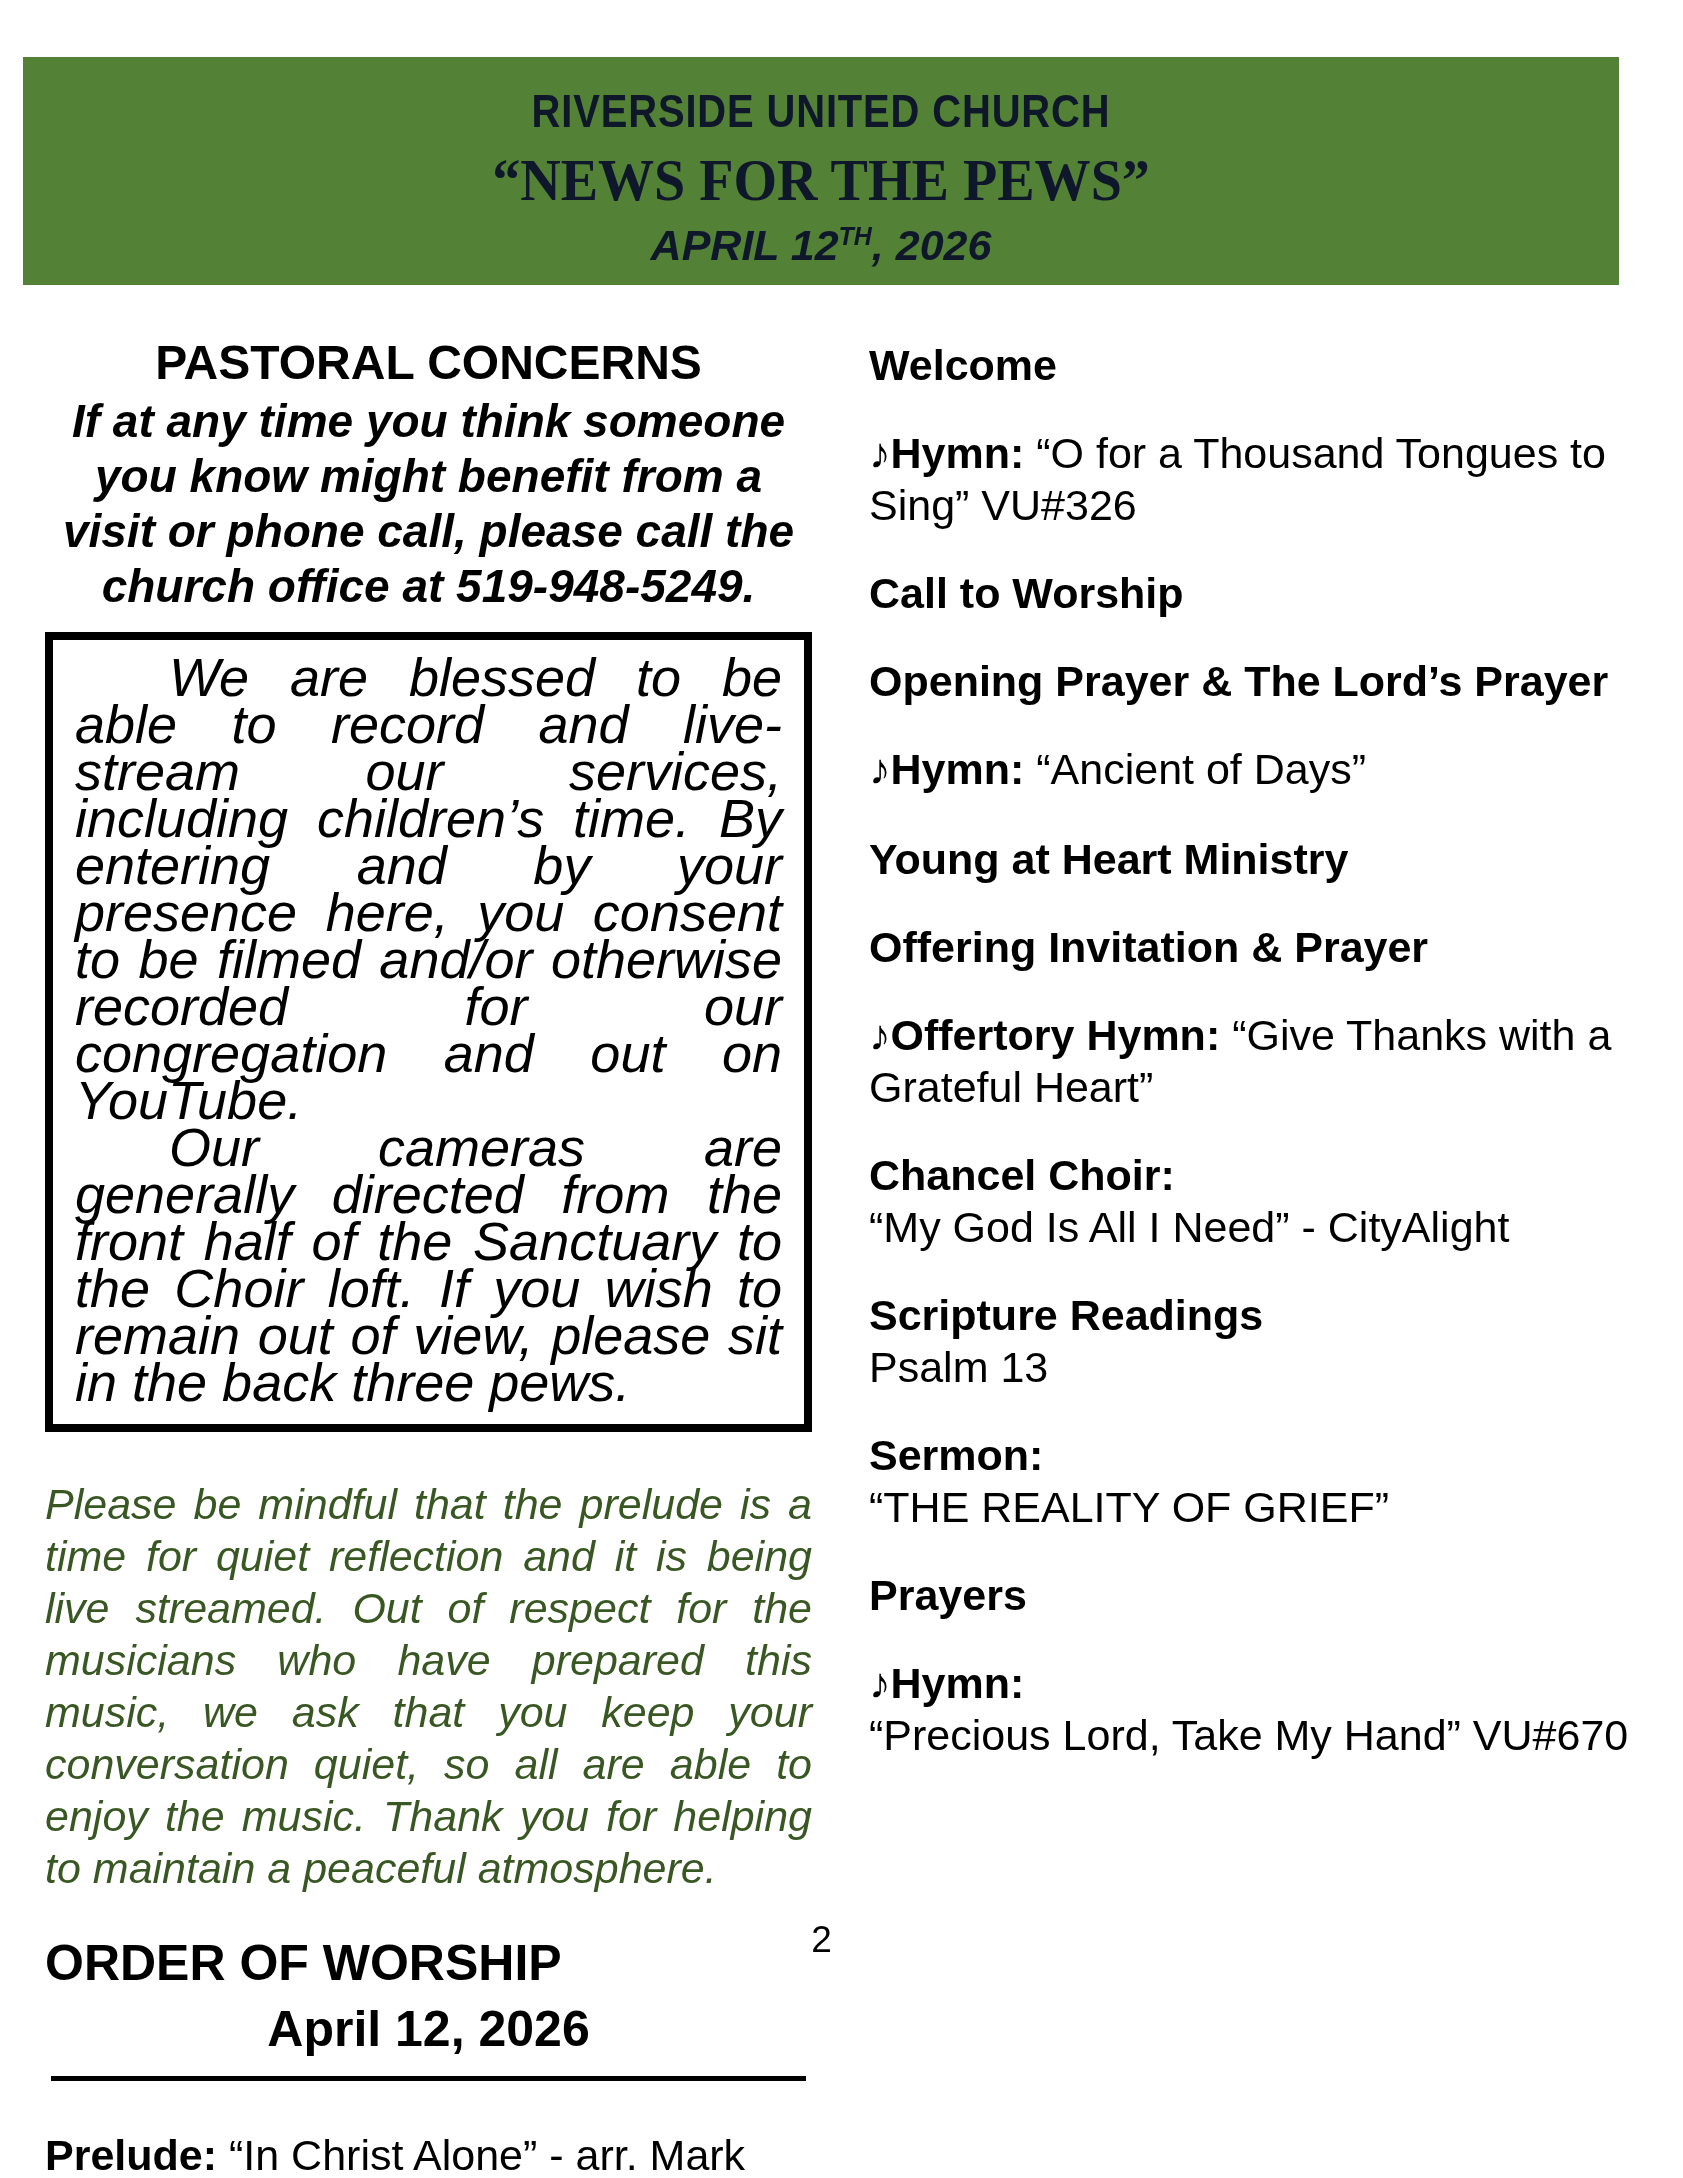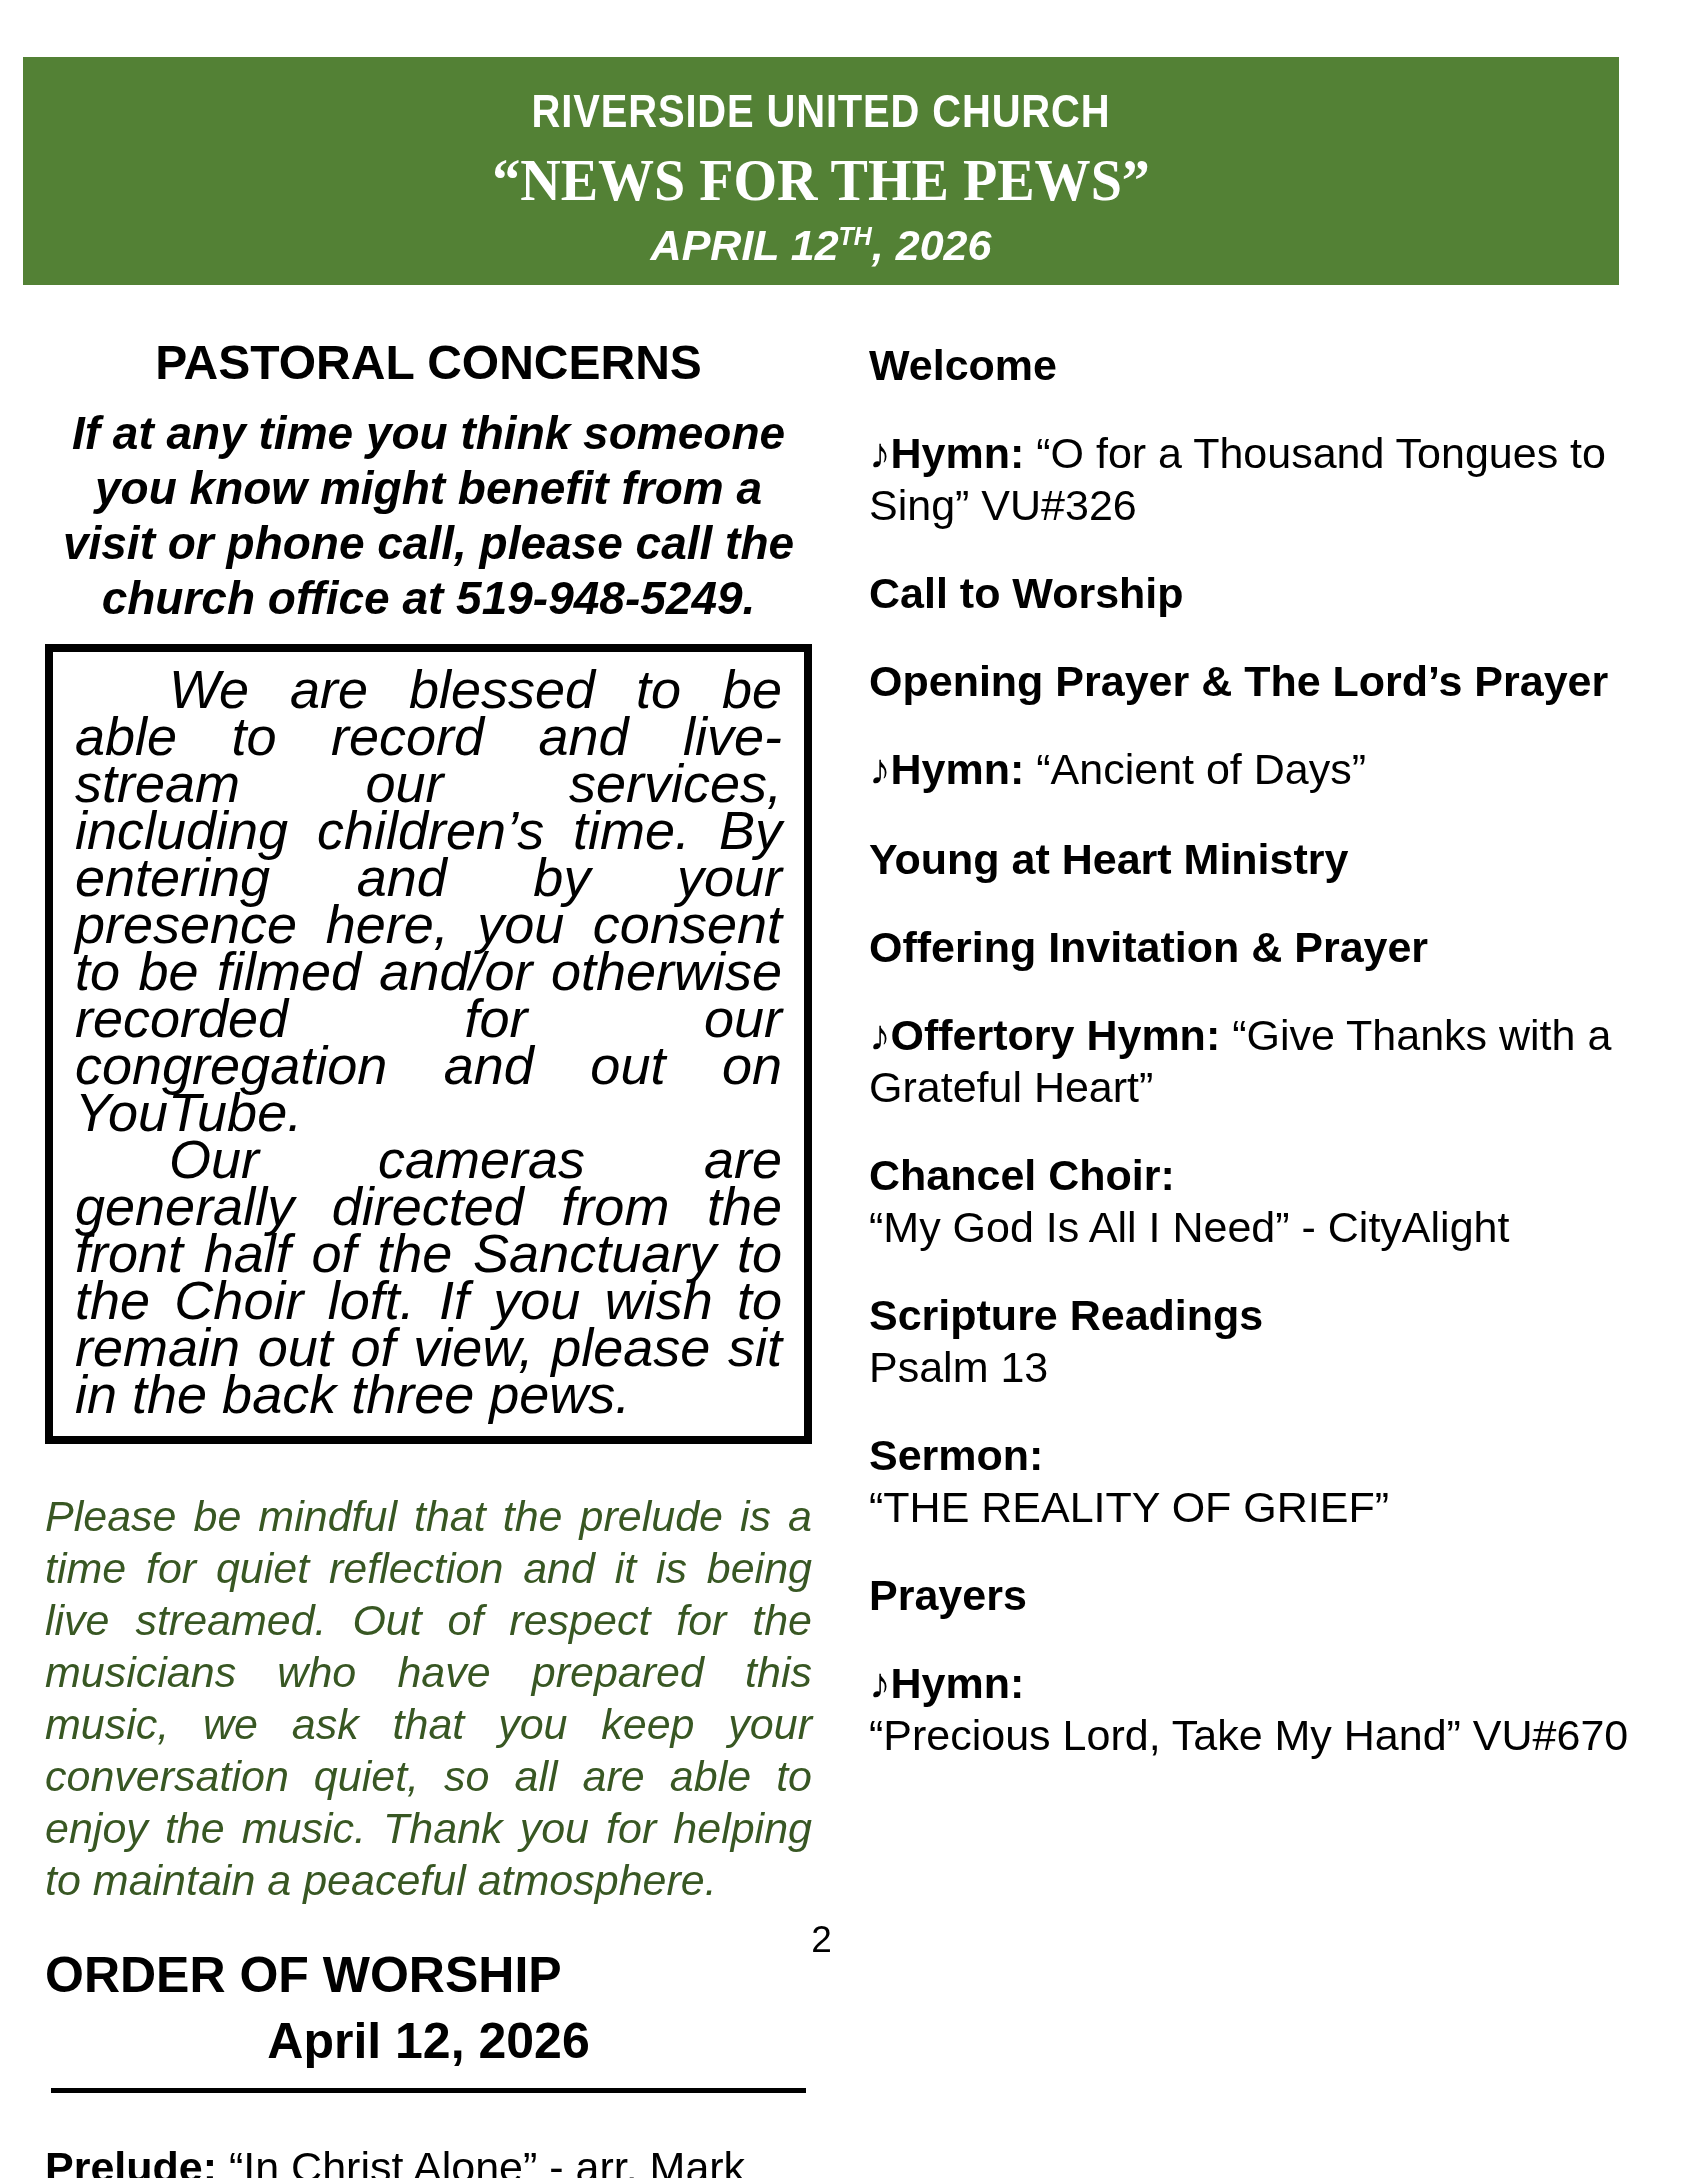--- a/index.html
+++ b/index.html
@@ -35,21 +35,21 @@
     font-size:43px;font-weight:bold;font-style:italic;
     margin-top:6px;
   }
   .banner-date sup{font-size:58%;vertical-align:super;}
   
   .columns{position:absolute;left:45px;top:327px;width:1604px;display:flex;}
   .col-left{width:767px;flex:0 0 767px;}
   .col-right{width:792px;flex:0 0 792px;margin-left:57px;padding-top:12px;}
   
   .pastoral-heading{
-    margin:8px 0 16px;
+    margin:8px 0 4px;
     font-size:48px;font-weight:bold;text-align:center;
   }
   .pastoral-body{
     margin:0 0 18px;
     font-size:46px;line-height:55px;
     font-weight:bold;font-style:italic;text-align:center;
   }
   .notice-box{
     border:8px solid #000;
     padding:14px 22px 18px 22px;
@@ -85,21 +85,21 @@
   .page-number{
     position:absolute;left:0;top:1919px;width:1643px;
     text-align:center;font-size:37px;
   }
 </style>
 </head>
 <body>
 
 <div class="page">
 
-  <header class="banner" style="background: rgb(83, 129, 53); color: #ffffff;">
+  <header class="banner" style="background: rgb(83, 129, 53); color: #0f172a;">
     <div class="banner-title">RIVERSIDE UNITED CHURCH</div>
     <div class="banner-subtitle">“NEWS FOR THE PEWS”</div>
     <div class="banner-date"><span>APRIL 12</span><sup>TH</sup><span>, 2026</span></div>
   </header>
 
   <main class="columns">
 
     <section class="col-left">
 
       <h2 class="pastoral-heading">PASTORAL CONCERNS</h2>

